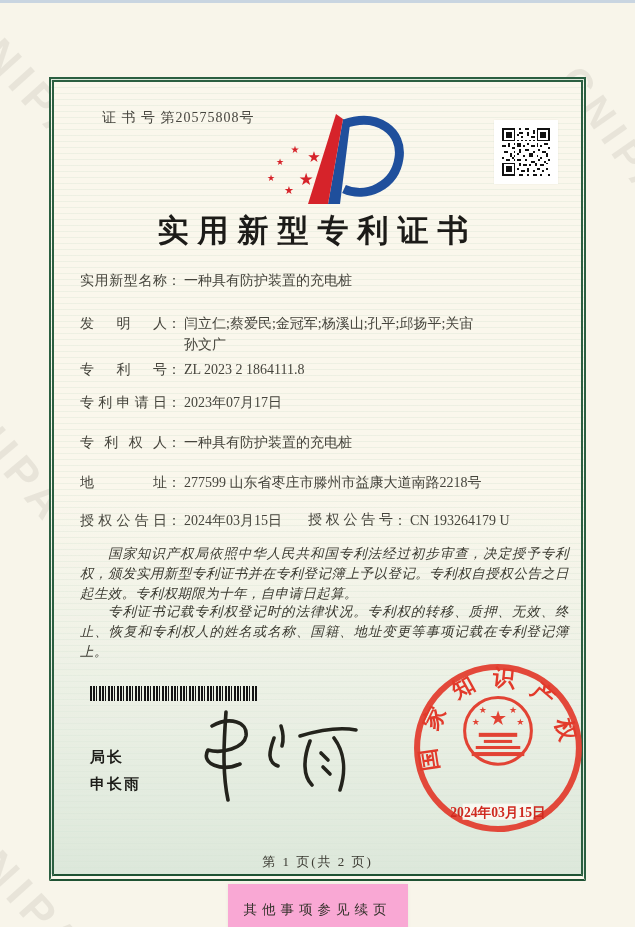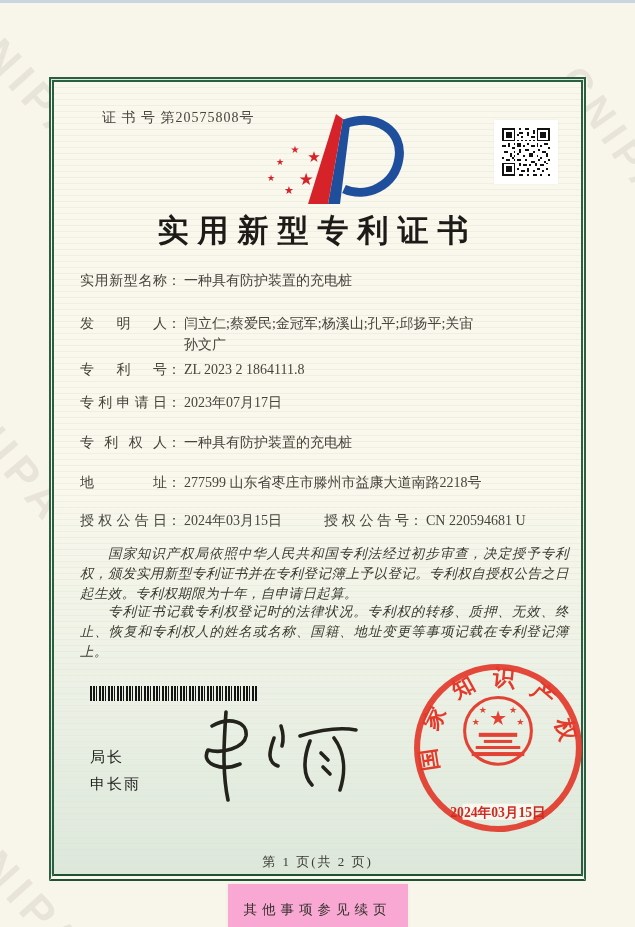--- a/index.html
+++ b/index.html
@@ -27,34 +27,34 @@
   .qrbox{position:absolute;left:440px;top:38px;width:64px;height:64px;background:#fff;
          display:flex;align-items:center;justify-content:center;box-shadow:0 0 2px rgba(0,0,0,.05);}
   .title{
     position:absolute;left:0;top:128px;width:100%;text-align:center;
     font-size:31px;font-weight:bold;letter-spacing:9px;color:#1c1b18;
   }
   .row{position:absolute;left:26px;font-size:14px;display:flex;color:#45443c;line-height:21px;}
   .lbl{display:inline-block;width:87px;flex-shrink:0;text-align:justify;text-align-last:justify;}
   .colon{flex-shrink:0;margin-right:3px;}
   .val{white-space:pre-line;}
-  .lbl2{display:inline-block;width:85px;flex-shrink:0;margin-left:42px;text-align:justify;text-align-last:justify;}
+  .lbl2{display:inline-block;width:85px;flex-shrink:0;margin-left:26px;text-align:justify;text-align-last:justify;font-family:Liberation Mono, monospace;}
   .para{
     position:absolute;left:26px;width:489px;font-size:13.5px;line-height:20px;
     font-style:italic;text-align:justify;text-indent:28px;color:#3b3a31;letter-spacing:.4px;
   }
   .barcode{
     position:absolute;left:36px;top:604px;width:167px;height:15px;
     background-image:
       repeating-linear-gradient(90deg,#141414 0 2px,transparent 2px 4px,#141414 4px 5px,transparent 5px 9px),
       repeating-linear-gradient(90deg,#141414 0 1px,transparent 1px 3px);
   }
   .dirtitle,.dirname{
     position:absolute;left:36px;font-family:"Liberation Sans","DejaVu Sans",sans-serif;
-    font-size:15px;font-weight:400;color:#1e1e1a;letter-spacing:2px;
+    font-size:15px;font-weight:700;color:#1e1e1a;letter-spacing:2px;
   }
   .dirtitle{top:666px;}
   .dirname{top:693px;}
   .sig{position:absolute;left:128px;top:622px;}
   .seal{position:absolute;left:358px;top:580px;}
   .pageinfo{position:absolute;left:0;top:771px;width:100%;text-align:center;font-size:13px;color:#3c3b33;letter-spacing:2px;}
   .footnote{
     position:absolute;left:50%;top:884px;transform:translateX(-50%);
     background:#f9a8d4;padding:17px 16px;font-size:13.5px;letter-spacing:5px;color:#33322b;
     box-shadow:0 0 4px rgba(0,0,0,.06);white-space:nowrap;
@@ -146,21 +146,21 @@
       <span class="lbl">地址</span>
         <span class="colon">：</span>
         <span class="val">277599 山东省枣庄市滕州市益康大道南路2218号</span>
     </div>
     <div class="row" style="top:428px">
       <span class="lbl">授权公告日</span>
         <span class="colon">：</span>
         <span class="val">2024年03月15日</span>
       <span class="lbl2">授权公告号</span>
         <span class="colon">：</span>
-        <span class="val">CN 220594681 U</span>
+        <span class="val">CN 193264179 U</span>
     </div>
 
     <div class="para" style="top:462px">国家知识产权局依照中华人民共和国专利法经过初步审查，决定授予专利权，颁发实用新型专利证书并在专利登记簿上予以登记。专利权自授权公告之日起生效。专利权期限为十年，自申请日起算。</div>
     <div class="para" style="top:520px">专利证书记载专利权登记时的法律状况。专利权的转移、质押、无效、终止、恢复和专利权人的姓名或名称、国籍、地址变更等事项记载在专利登记簿上。</div>
 
     <div class="barcode"></div>
 
     <div class="dirtitle">局长</div>
     <div class="dirname">申长雨</div>
 

